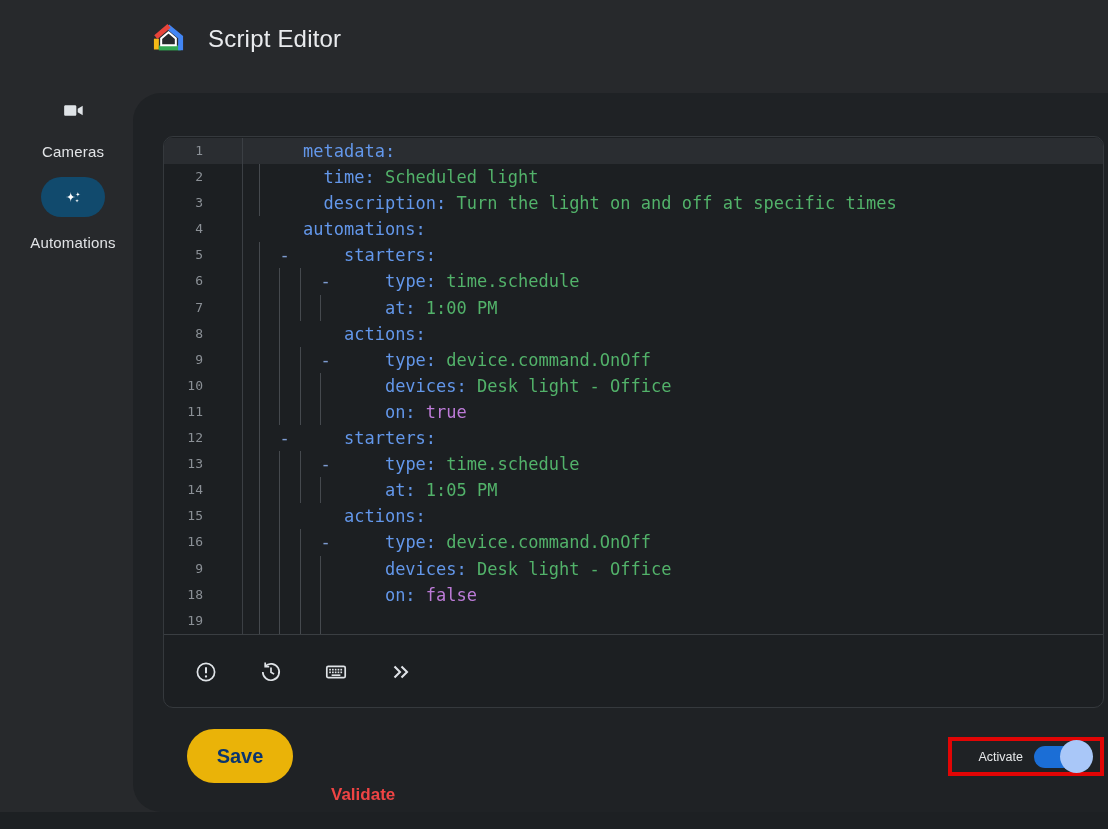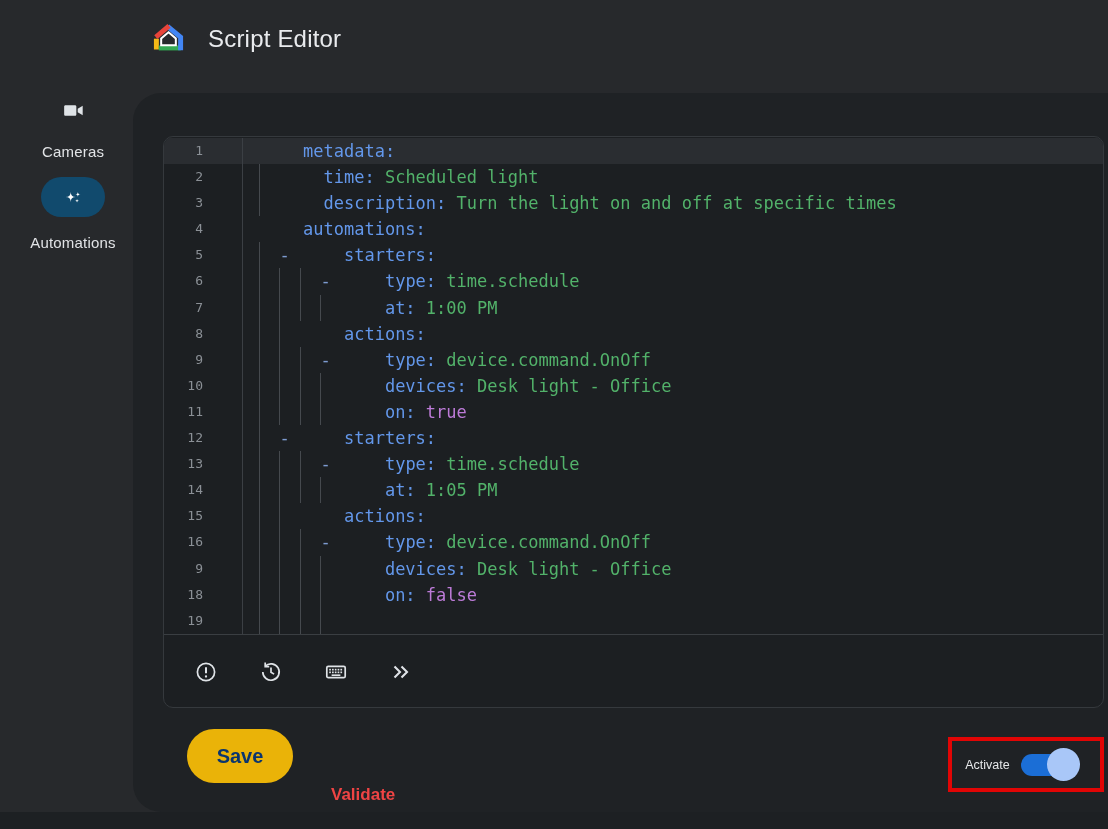--- a/index.html
+++ b/index.html
@@ -57,23 +57,23 @@
   .icon-btn svg { display:block; }
 
   
   .save-btn { position:absolute; left:54px; top:636px; width:106px; height:54px;
               border:none; border-radius:27px; background:#eab308; color:#0a356e;
               font-size:20px; font-weight:700; font-family:"Liberation Sans", sans-serif; }
   .validate-btn { position:absolute; left:198px; top:675px; height:54px;
                   display:flex; align-items:center; background:none; border:none;
                   color:#ef4444; font-size:17px; font-weight:700;
                   font-family:"Liberation Sans", sans-serif; }
-  .annotation-box { position:absolute; left:815px; top:644px; width:156px; height:55px;
+  .annotation-box { position:absolute; left:815px; top:644px; width:156px; height:39px;
                     border:4px solid #e10505;
-                    display:flex; align-items:center; justify-content:center;
+                    display:flex; align-items:center; justify-content:flex-end;
                     gap:11px; padding-right:14px; }
   .activate-label { font-size:12.5px; color:#e6e8ea; }
   .switch { position:relative; width:52px; height:22px; border-radius:11px; background:#1b6ed6; }
   .switch .thumb { position:absolute; right:-7px; top:-5.5px; width:33px; height:33px;
                    border-radius:50%; background:#a9c7f8; }
 
   .bottom-strip { position:absolute; left:0; bottom:0; width:100%; height:17px; background:#1d2023; }
 </style>
 </head>
 <body>

